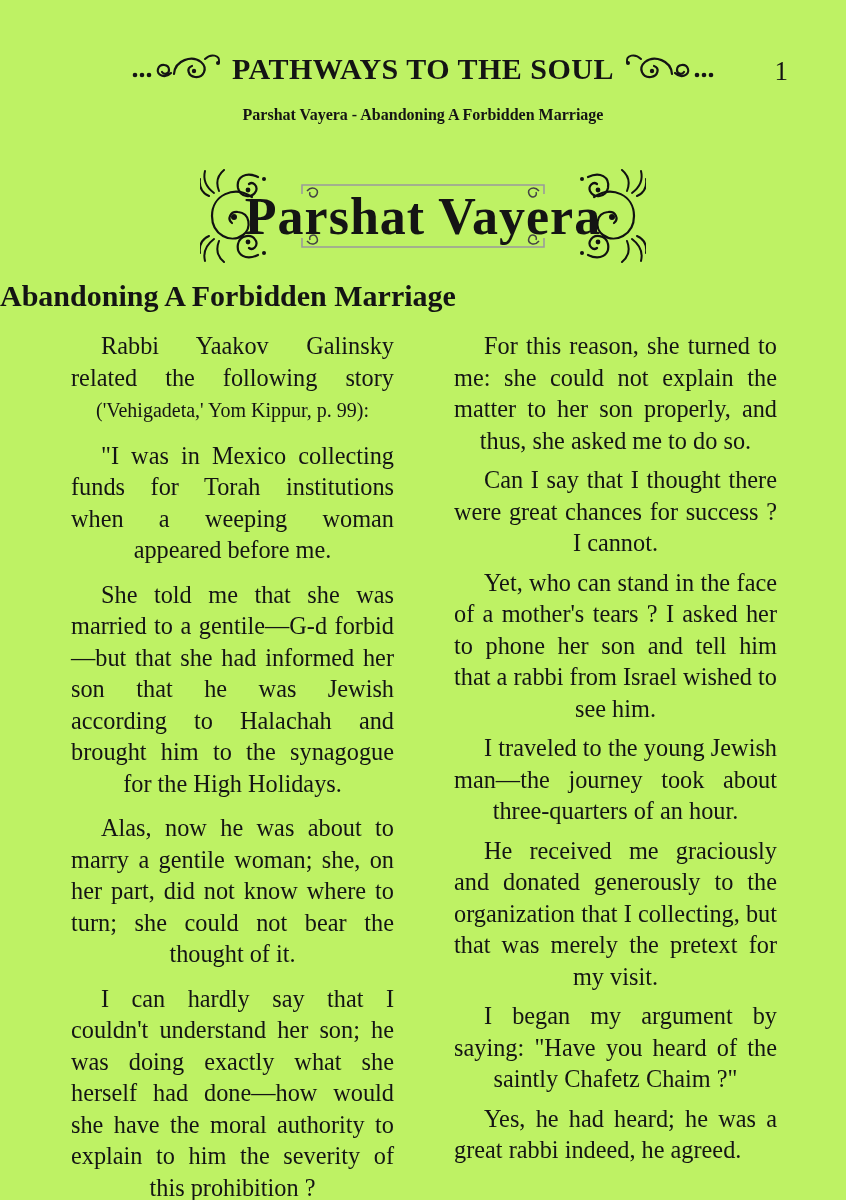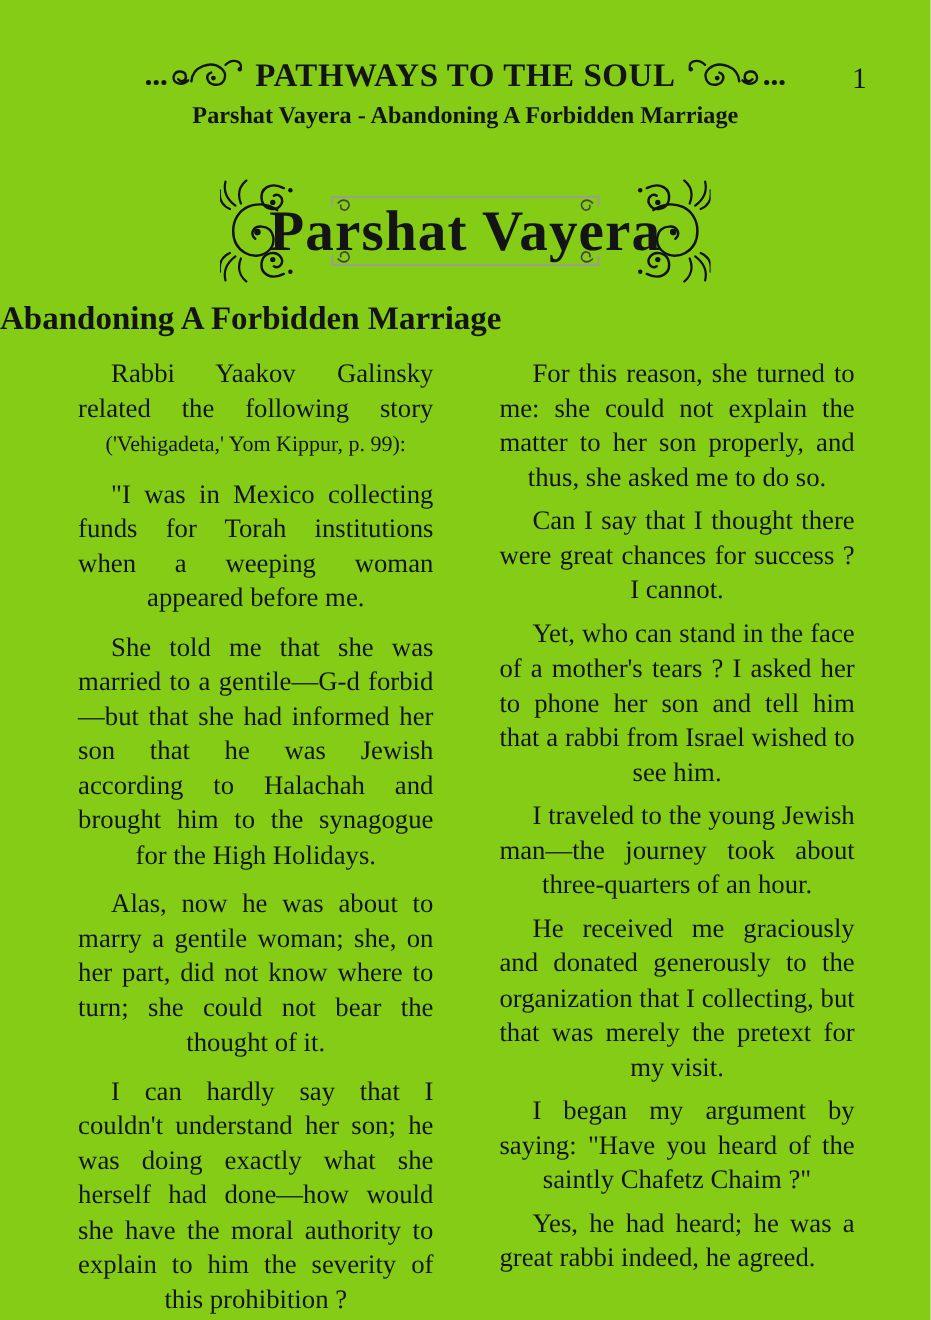--- a/index.html
+++ b/index.html
@@ -1,20 +1,20 @@
 <!DOCTYPE html>
 <html><head>
 <meta charset="utf-8">
 <style>
   html,body { margin:0; padding:0; background:#e8e8e8; }
   .page {
     position: relative;
     width: 846px; height: 1200px;
     margin: 0 auto;
-    background: #84cc16;
+    background: #bef264;
     font-family: "Liberation Serif", "DejaVu Serif", serif;
     color: #141414;
     overflow: hidden;
   }
   
   .title-row {
     padding-top: 50px;
     display: flex; justify-content: center; align-items: center;
     gap: 6px;
   }
@@ -23,23 +23,23 @@
     font-size: 30px; font-weight: bold; letter-spacing: .5px;
     white-space: nowrap;
   }
   .orn { display: inline-block; width: 96px; height: 38px; }
   .orn svg { display: block; }
   .pagenum {
     position: absolute; top: 56px; right: 58px;
     font-size: 27px;
   }
   .subtitle {
-    margin-top: 4px;
+    margin-top: 18px;
     text-align: center;
-    font-size: 22px; font-weight: bold;
+    font-size: 16px; font-weight: bold;
   }
   
   .banner {
     position: relative;
     width: 446px; height: 94px;
     margin: 45px auto 0;
   }
   .banner svg.frame { position: absolute; left:0; top:0; }
   .banner-title {
     position: relative;

